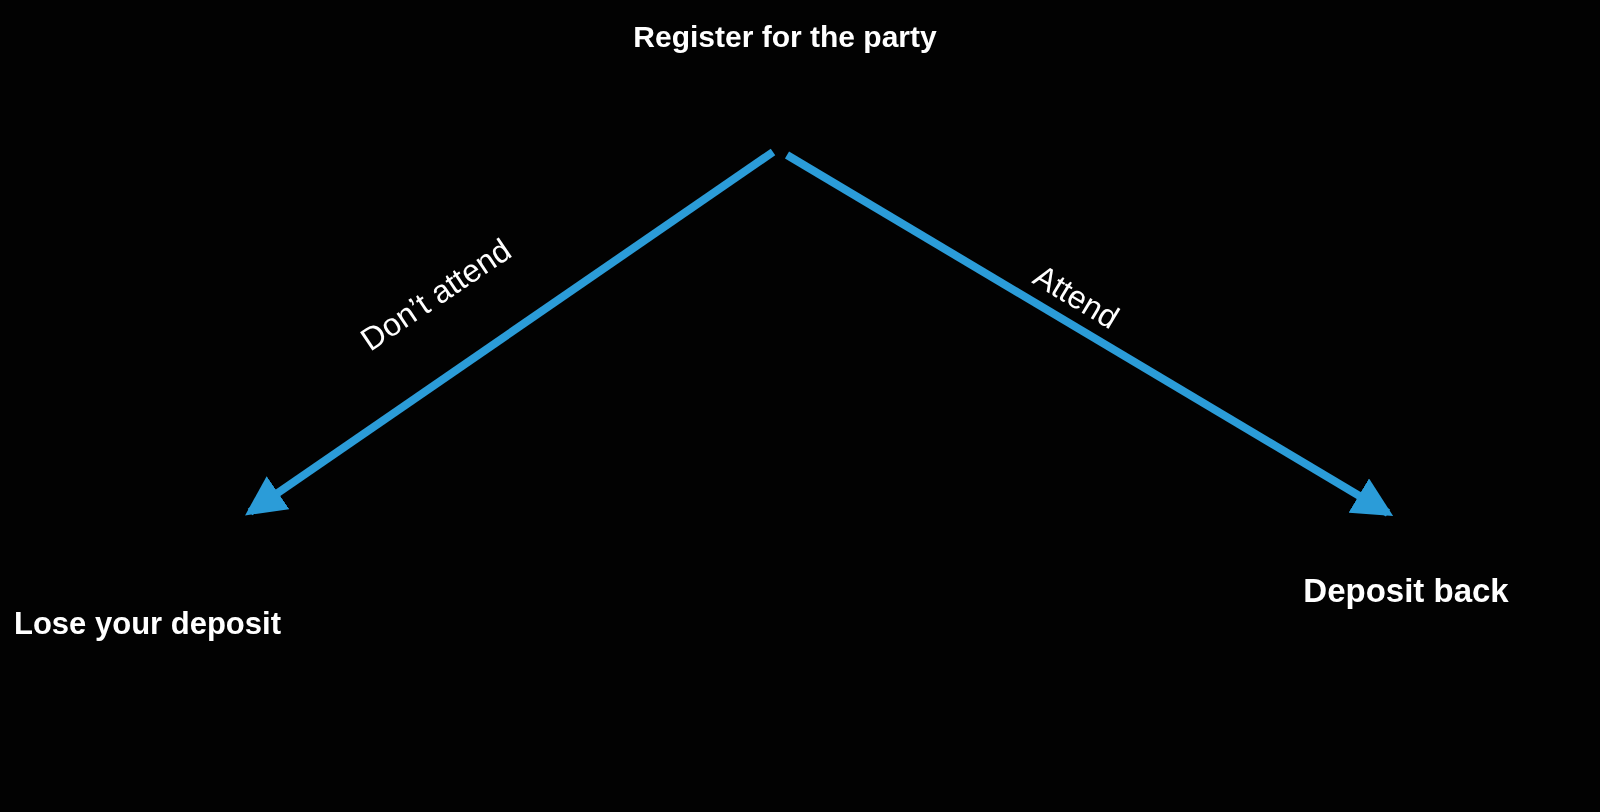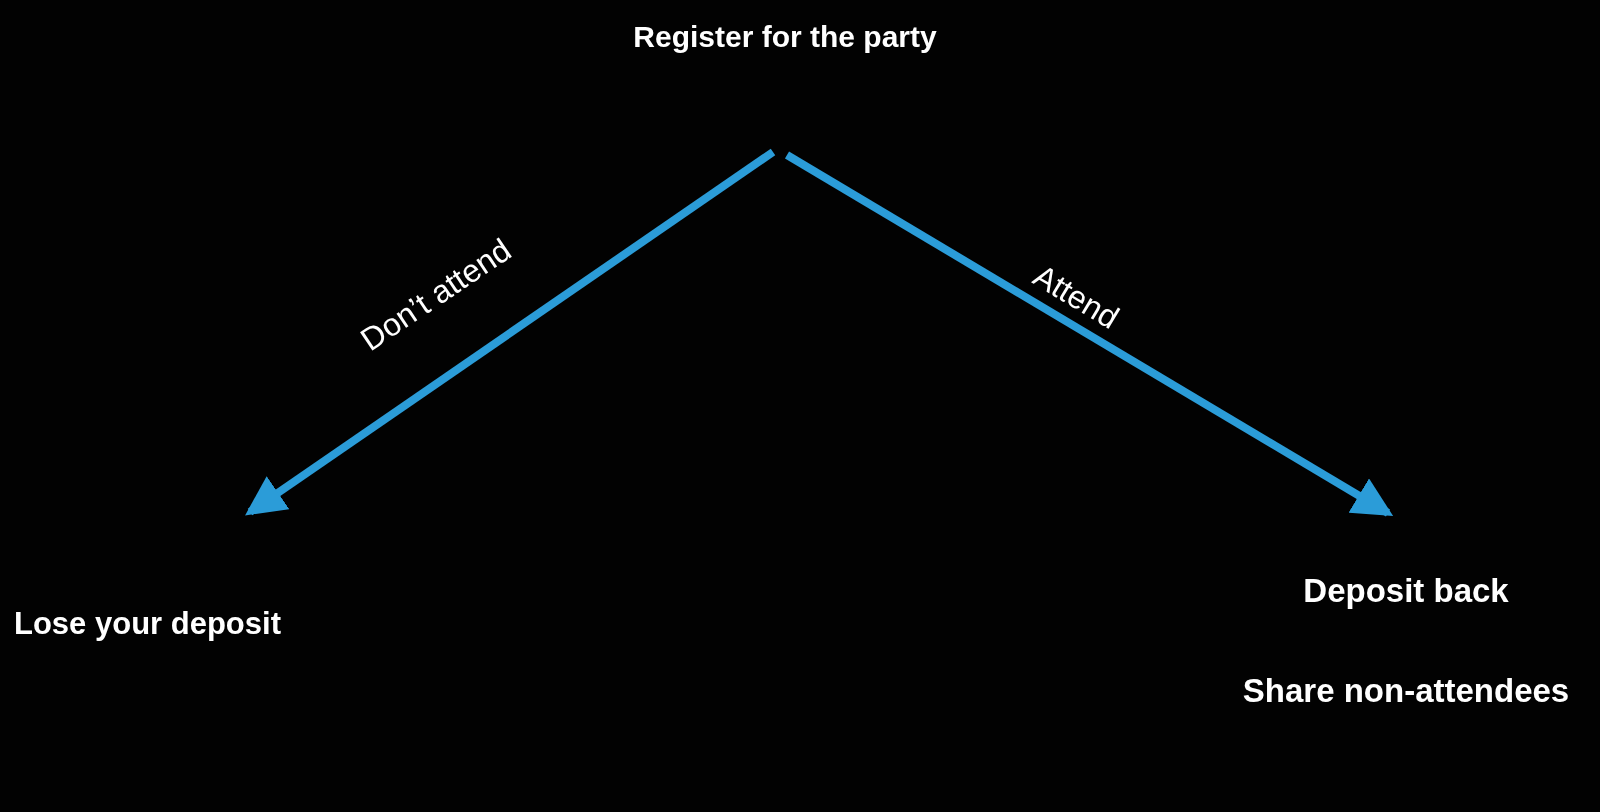--- a/index.html
+++ b/index.html
@@ -113,16 +113,15 @@
 
   <div class="edge-label edge-label-left">Don’t attend</div>
 
   <div class="edge-label edge-label-right">Attend</div>
 
   <div class="node outcome-left">Lose your deposit</div>
 
   <div class="node outcome-right-primary">Deposit back</div>
 
   <div class="node outcome-right-secondary">
-    <span class="secondary-line">Share non-attendees</span>
   </div>
 
 </div>
 
 </body></html>

